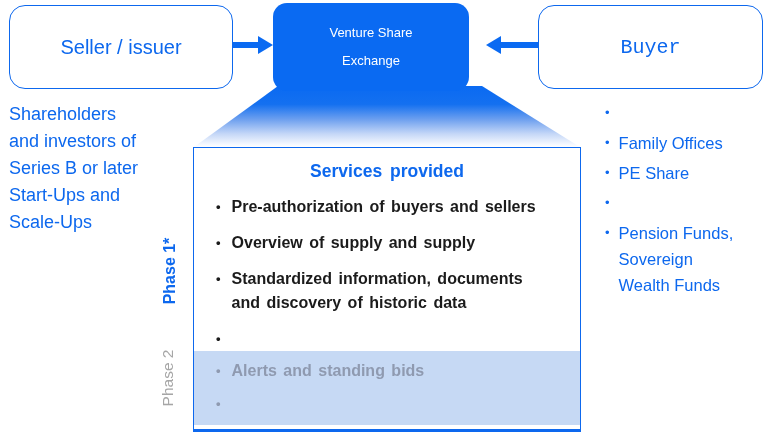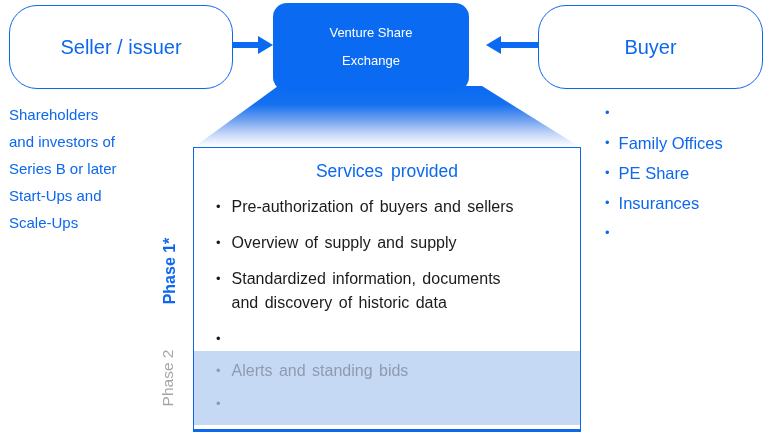--- a/index.html
+++ b/index.html
@@ -5,46 +5,46 @@
   html,body{margin:0;padding:0;background:#ffffff;}
   #stage{
     position:relative;width:769px;height:442px;background:#ffffff;overflow:hidden;
     font-family:"Liberation Sans",sans-serif;
   }
   .pre{white-space:pre-line;}
 
   
   .node{
     position:absolute;box-sizing:border-box;display:flex;align-items:center;justify-content:center;
-    text-align:center;border-radius:28px;
+    text-align:center;border-radius:16px;
   }
   .node.outline{
     border:1.6px solid #0d68ee;color:#0d68ee;background:#ffffff;
     font-size:20px;
   }
   #seller-box{left:9px;top:5px;width:224px;height:84px;}
-  #buyer-box{left:538px;top:5px;width:225px;height:84px;}
+  #buyer-box{left:538px;top:5px;width:225px;height:84px;font-family:Liberation Mono, monospace;}
   #exchange-box{
     left:273px;top:3px;width:196px;height:88px;background:#0a6af2;color:#ffffff;
     border-radius:14px;font-size:13px;line-height:28px;z-index:2;
   }
 
   
   .arrow{position:absolute;z-index:1;}
   #arrow-to-exchange{left:233px;top:36px;}
   #arrow-from-buyer{left:486px;top:36px;}
 
   
   #funnel{position:absolute;left:190px;top:86px;z-index:1;}
 
   
   #services-box{
     position:absolute;left:193px;top:147px;width:388px;height:285px;box-sizing:border-box;
     background:#ffffff;border:1.6px solid #0d68ee;border-bottom-width:3px;
-    padding:0 0 0 22px;z-index:2;
+    padding:0 0 0 22px;z-index:2;font-weight:bold;
   }
   #services-title{
     margin:13px 22px 0 0;text-align:center;color:#0d68ee;font-size:17.5px;word-spacing:3px;
   }
   .svc-list{margin-top:13px;}
   .svc-item{
     display:flex;gap:11px;line-height:24px;font-size:16px;color:#1b1b1b;
     margin-bottom:12px;word-spacing:2px;
   }
   .svc-item .blt{font-size:13px;line-height:24px;color:#1b1b1b;}
@@ -52,21 +52,21 @@
   #phase2-highlight{
     margin-left:-22px;padding:8px 0 9px 22px;background:#c6d9f4;
   }
   .svc-item.muted{color:#8f9ab0;margin-bottom:9px;}
   .svc-item.muted .blt{color:#8f9ab0;}
   .svc-item.muted:last-child{margin-bottom:0;}
 
   
   #seller-note{
     position:absolute;left:9px;top:101px;width:170px;color:#0d68ee;
-    font-size:15px;line-height:27px;
+    font-size:18px;line-height:27px;
   }
 
   
   #buyer-list{position:absolute;left:605px;top:100px;width:160px;}
   .r-item{
     display:flex;gap:9px;color:#0d68ee;font-size:16.5px;line-height:26px;margin-bottom:4px;
   }
   .r-item .blt{font-size:13px;line-height:26px;}
 
   
@@ -168,23 +168,25 @@
     <div class="r-item">
       <span class="blt">•</span>
       <span class="pre">Family Offices</span>
     </div>
     <div class="r-item">
       <span class="blt">•</span>
       <span class="pre">PE Share</span>
     </div>
     <div class="r-item">
       <span class="blt">•</span>
-      <span class="pre">Insurances</span>
     </div>
     <div class="r-item">
       <span class="blt">•</span>
+      <span class="pre">Pension Funds,
+Sovereign
+Wealth Funds</span>
     </div>
   </div>
 
   <div id="phase1-label" class="phase-label">Phase 1*</div>
   <div id="phase2-label" class="phase-label">Phase 2</div>
 
 </div>
 
 </body></html>

